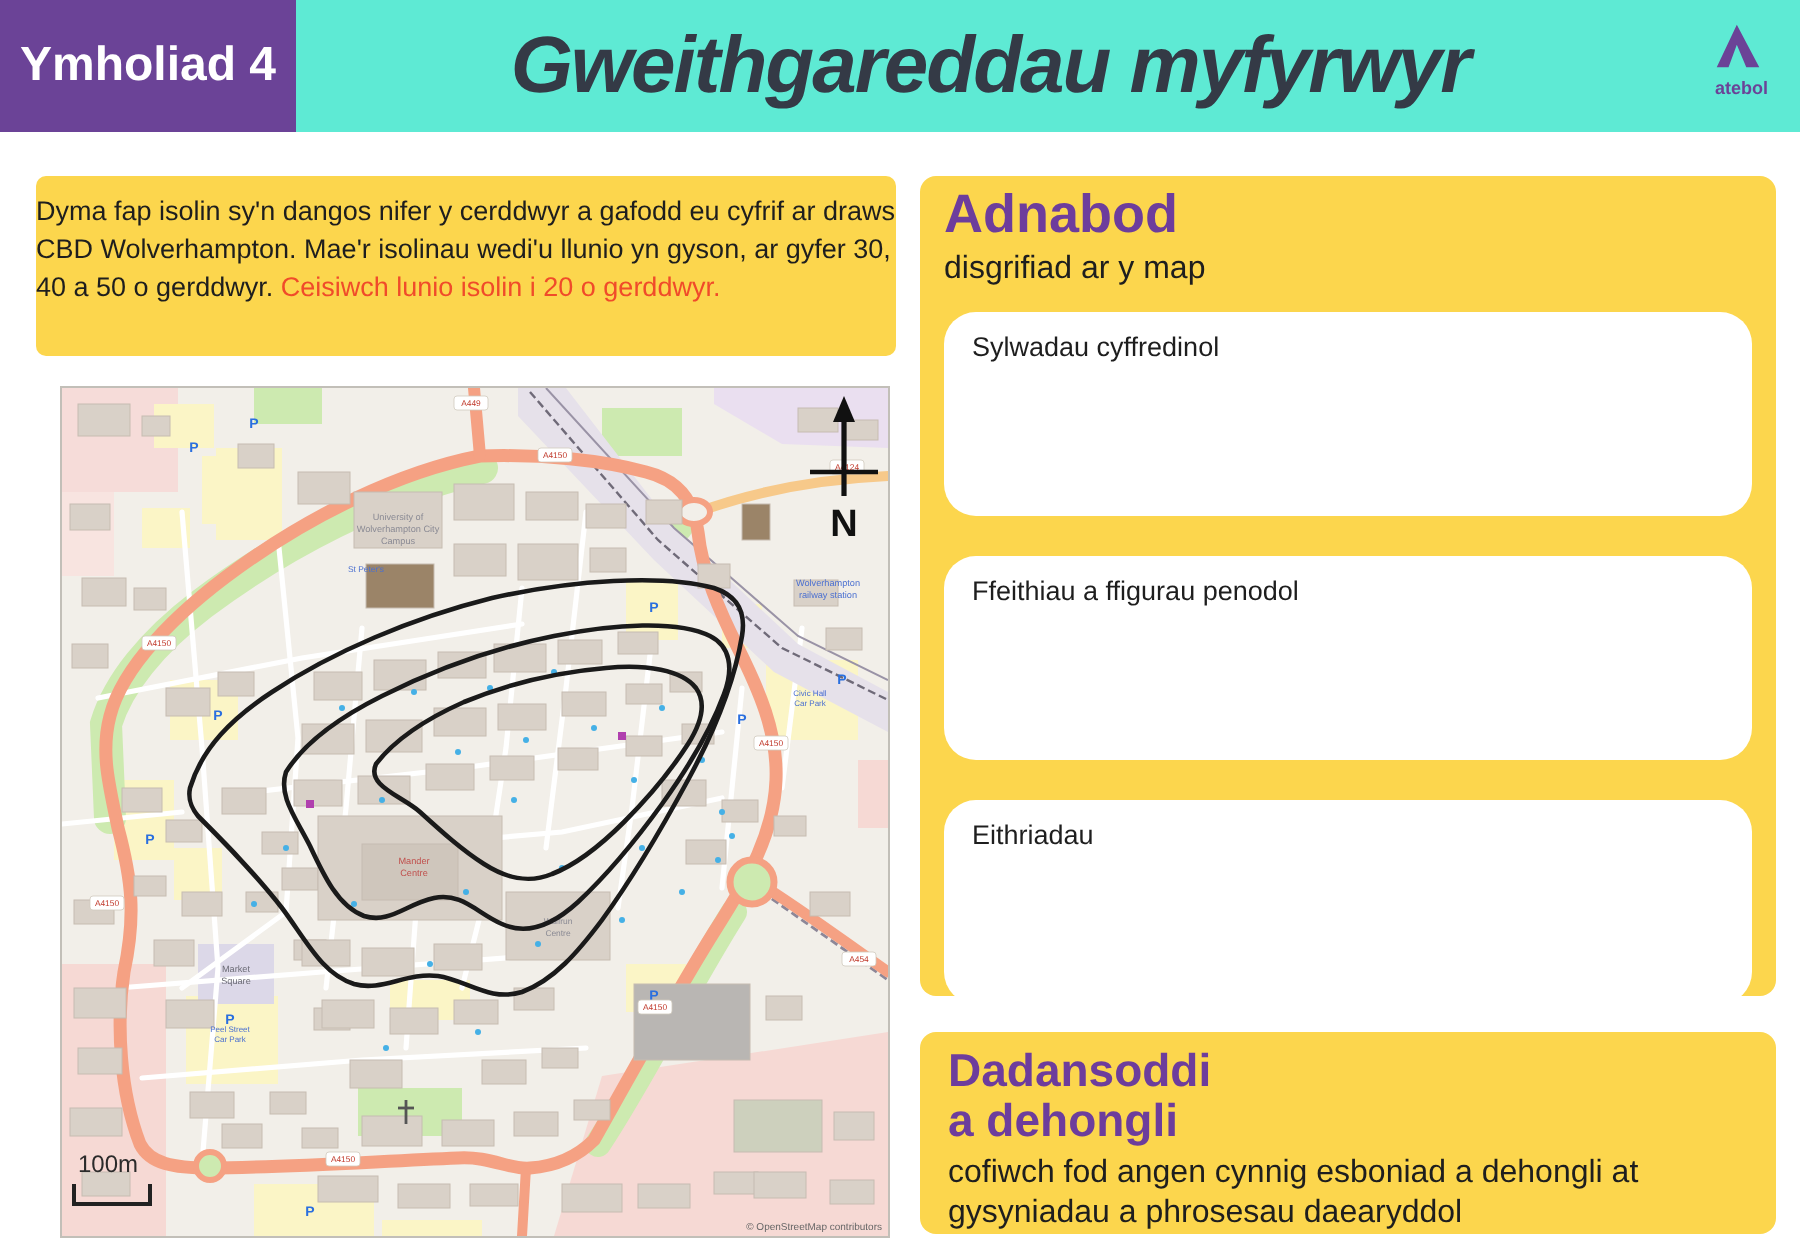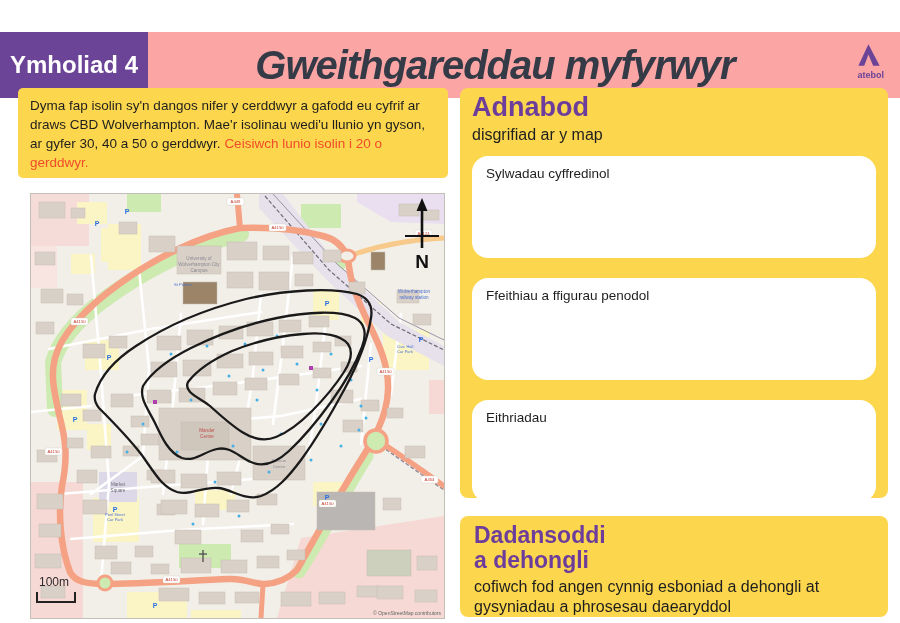--- a/index.html
+++ b/index.html
@@ -1,30 +1,30 @@
 <!DOCTYPE html>
 <html><head>
 <meta charset="utf-8">
 <style>
   html,body{margin:0;padding:0;background:#ffffff;}
   .page{position:relative;width:900px;height:623px;background:#ffffff;overflow:hidden;
         font-family:"Liberation Sans",sans-serif;}
   
-  .header{position:absolute;left:0;top:0;width:900px;height:66px;background:#fca5a5;margin-top:32px;}
+  .header{position:absolute;left:0;top:0;width:900px;height:66px;background:#5eead4;}
   .badge{position:absolute;left:0;top:0;width:148px;height:66px;background:#6b4397;
          color:#ffffff;display:flex;align-items:center;justify-content:center;
          font-size:24px;font-weight:bold;}
   .title{position:absolute;left:160px;top:0;width:670px;height:66px;display:flex;
          align-items:center;justify-content:center;color:#343a46;font-size:40px;
          font-weight:800;letter-spacing:-1px;white-space:nowrap;font-style:italic;}
   .logo{position:absolute;right:16px;top:10px;width:44px;height:48px;text-align:right;}
   .logo .logo-word{display:block;color:#6b4397;font-size:9px;font-weight:bold;margin-top:-2px;}
   
   .intro{position:absolute;left:18px;top:88px;width:430px;height:90px;background:#fcd64d;
-         border-radius:5px;box-sizing:border-box;padding:9px 12px;font-size:13.5px;
+         border-radius:5px;box-sizing:border-box;padding:9px 0;font-size:13.5px;
          line-height:1.4;color:#1e1e1e;}
   .intro .red{color:#f04b2a;}
   
   .map-frame{position:absolute;left:30px;top:193px;width:413px;height:424px;
              border:1px solid #c2bfb8;background:#f2efe9;}
   .map-frame svg{display:block;}
   
   .panel{position:absolute;background:#fcd64d;border-radius:8px;box-sizing:border-box;}
   .panel-adnabod{left:460px;top:88px;width:428px;height:410px;padding:4px 12px;}
   .panel-dadansoddi{left:460px;top:516px;width:428px;height:101px;padding:7px 14px;}

